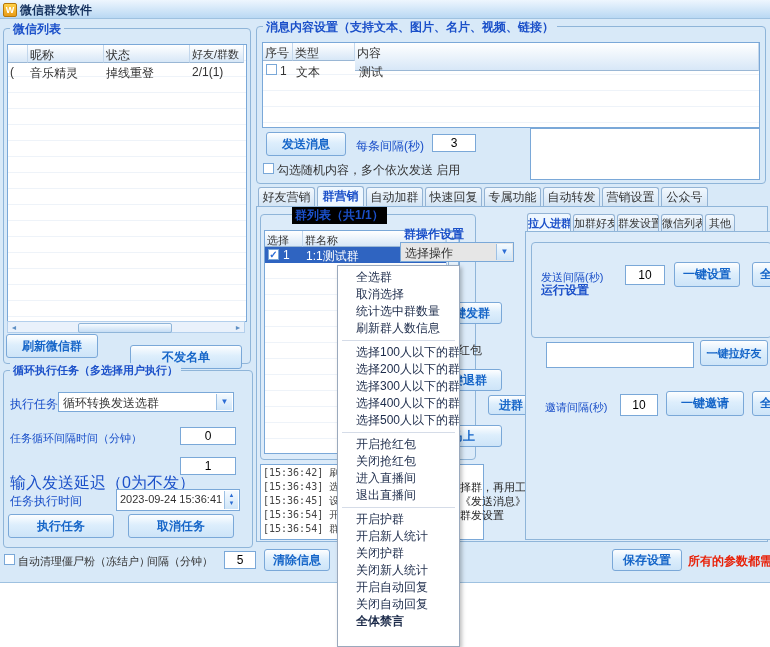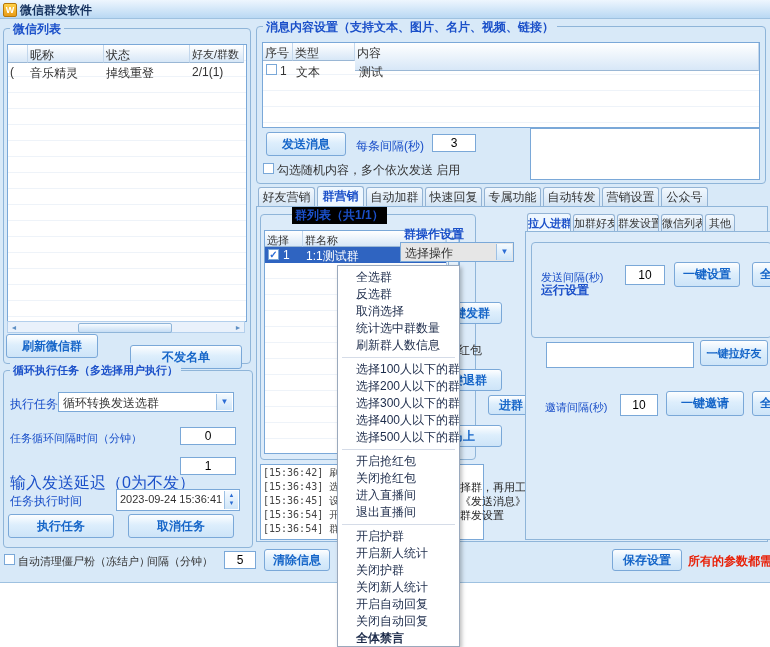--- a/index.html
+++ b/index.html
@@ -198,21 +198,20 @@
   <div class="abs lbl" style="left:545px;top:400px;font-size:11px;">邀请间隔(秒)</div>
   <input class="abs ipt" style="left: 620px; top: 394px; width: 38px; height: 22px; text-align: center;" value="10">
   <div class="abs btn" style="left:666px;top:391px;width:78px;height:25px;line-height:23px;">一键邀请</div>
   <div class="abs btn" style="left:752px;top:391px;width:40px;height:25px;line-height:23px;">全选</div>
 
   <div class="abs btn" style="left:612px;top:549px;width:70px;height:22px;line-height:20px;">保存设置</div>
   <div class="abs red" style="left:688px;top:553px;width:82px;">所有的参数都需要保存</div>
 
   <div class="abs menu" style="left:337px;top:265px;width:123px;height:382px;">
     <div class="mi">全选群</div>
-    <div class="mi">反选群</div>
     <div class="mi">取消选择</div>
     <div class="mi">统计选中群数量</div>
     <div class="mi">刷新群人数信息</div>
     <div class="msep"></div>
     <div class="mi">选择100人以下的群</div>
     <div class="mi">选择200人以下的群</div>
     <div class="mi">选择300人以下的群</div>
     <div class="mi">选择400人以下的群</div>
     <div class="mi">选择500人以下的群</div>
     <div class="msep"></div>

